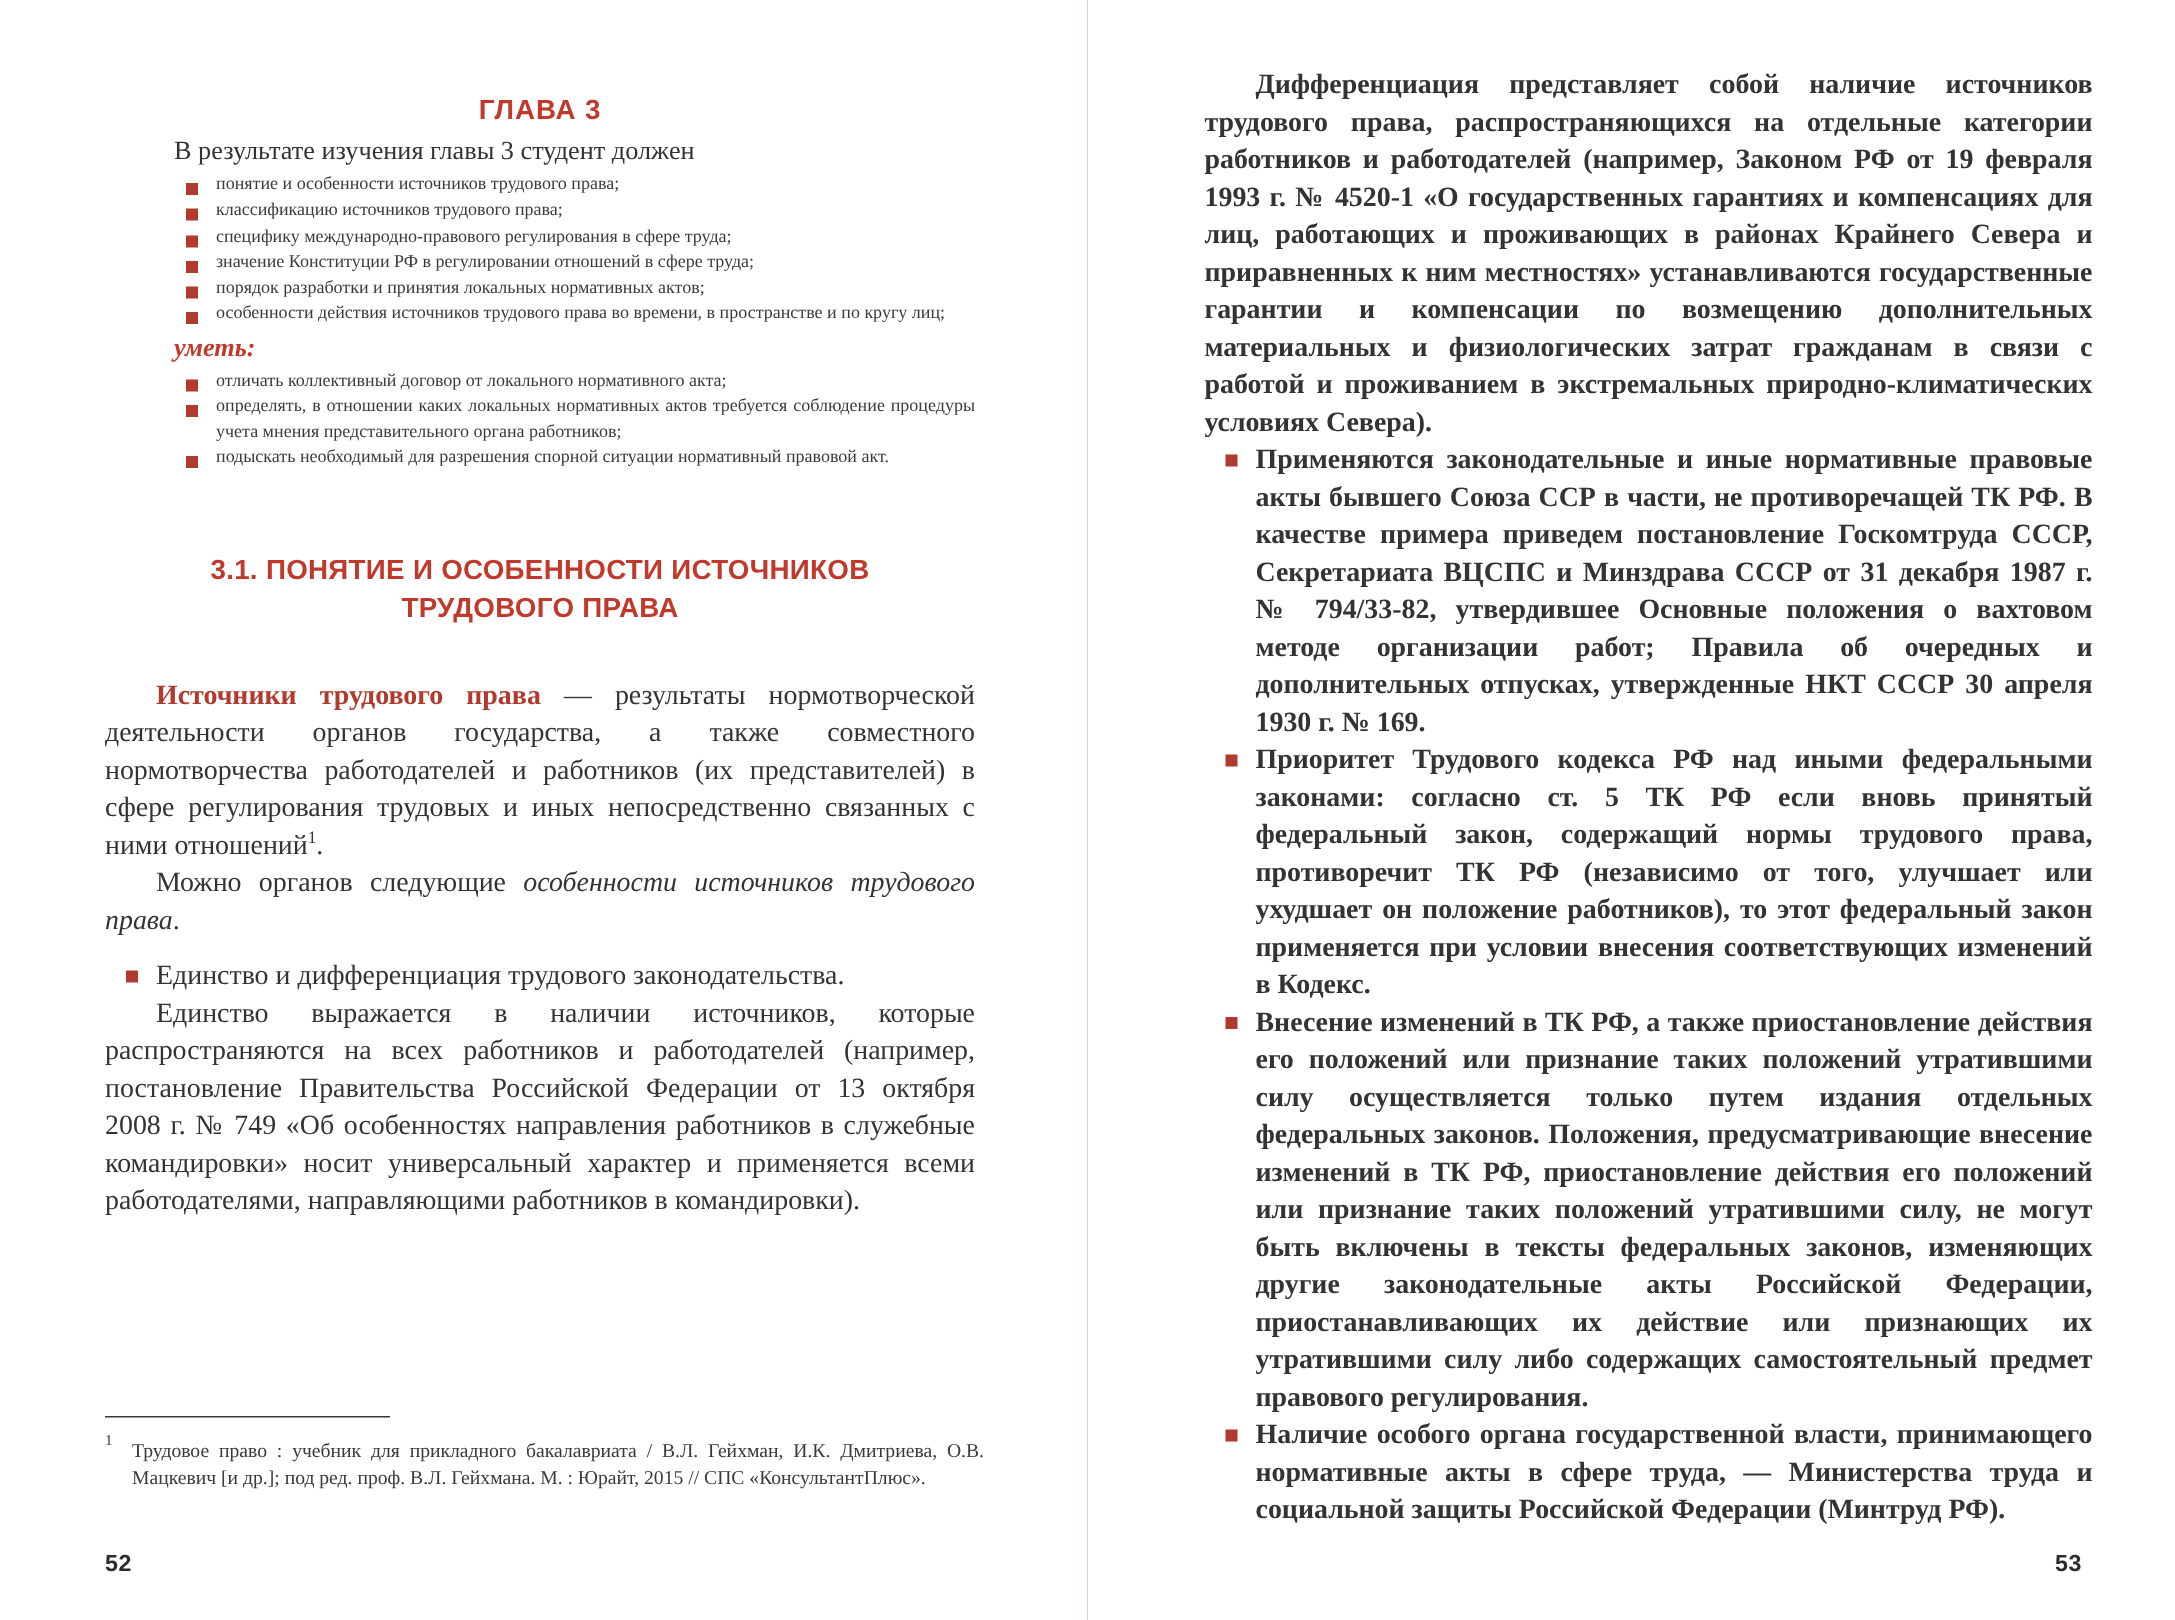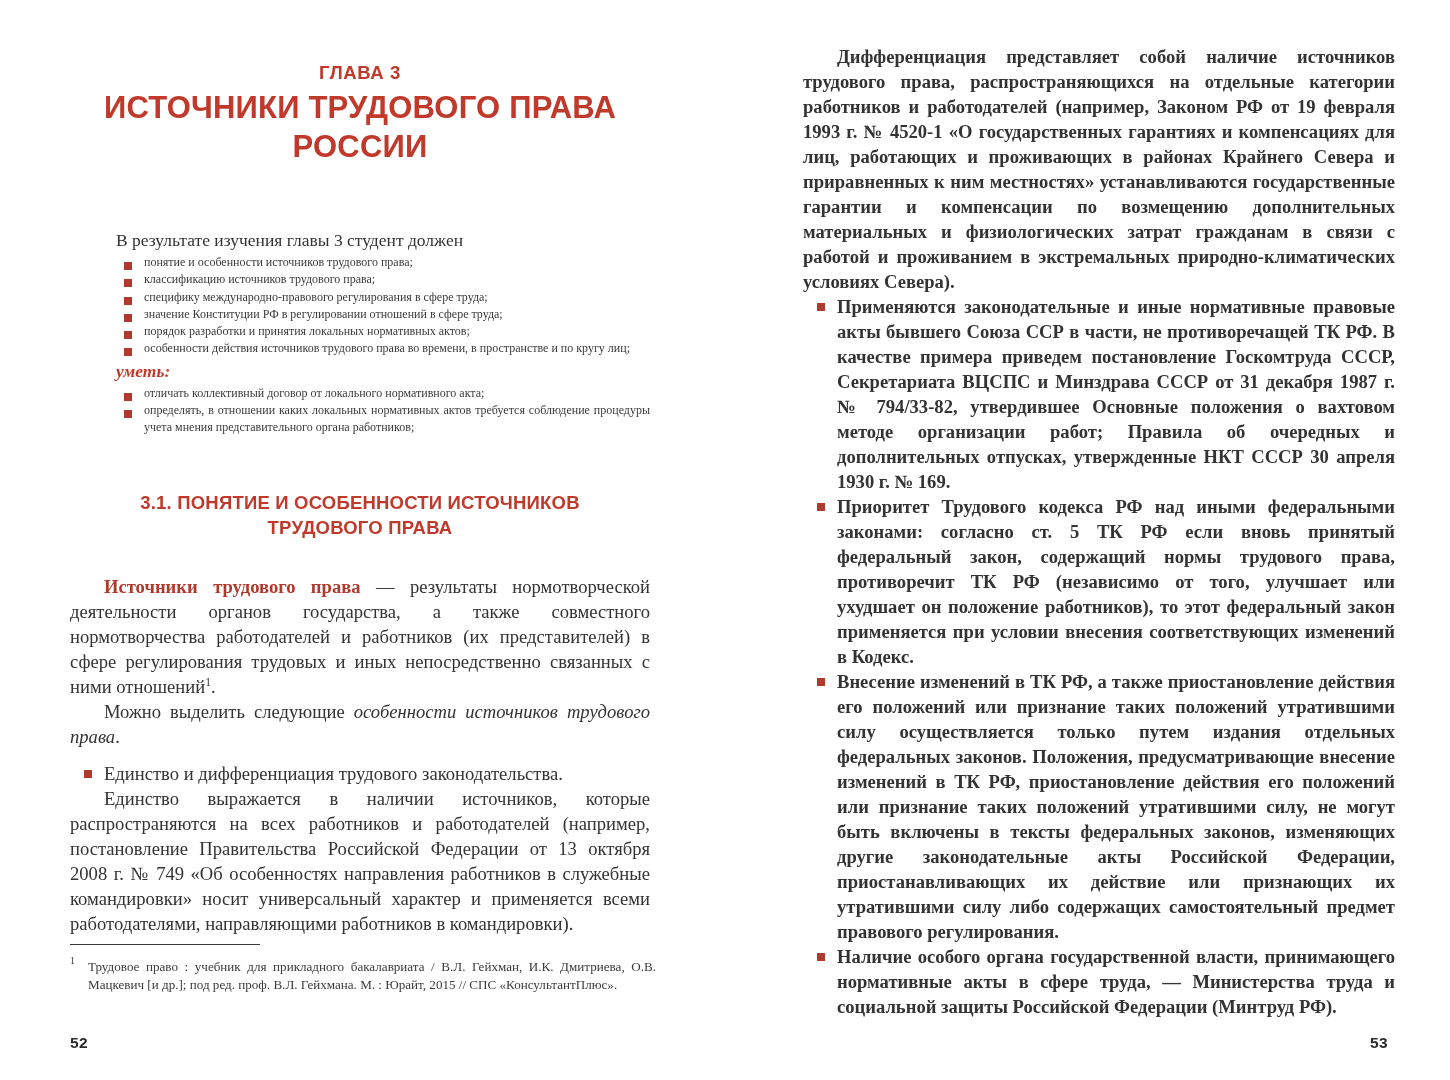--- a/index.html
+++ b/index.html
@@ -204,50 +204,50 @@
 </head>
 <body>
 
 <div class="spread">
 
   <div class="page page-left">
     <div class="column">
 
       <div class="chapter-kicker">ГЛАВА 3</div>
 
-      <h1 class="chapter-title">ИСТОЧНИКИ ТРУДОВОГО ПРАВА РОССИИ</h1>
 
       <div class="objectives">
 
         <p class="obj-lead">В результате изучения главы 3 студент должен</p>
 
 
         <ul class="sq-list">
           <li>понятие и особенности источников трудового права;</li>
           <li>классификацию источников трудового права;</li>
           <li>специфику международно-правового регулирования в сфере труда;</li>
           <li>значение Конституции РФ в регулировании отношений в сфере труда;</li>
           <li>порядок разработки и принятия локальных нормативных актов;</li>
           <li>особенности действия источников трудового права во времени, в пространстве и по кругу лиц;</li>
         </ul>
 
         <div class="obj-label">уметь:</div>
 
         <ul class="sq-list">
           <li>отличать коллективный договор от локального нормативного акта;</li>
           <li>определять, в отношении каких локальных нормативных актов требуется соблюдение процедуры учета мнения представительного органа работников;</li>
+          <li>подыскать необходимый для разрешения спорной ситуации нормативный правовой акт.</li>
         </ul>
 
       </div>
 
       <h2 class="section-heading">3.1. ПОНЯТИЕ И ОСОБЕННОСТИ ИСТОЧНИКОВ ТРУДОВОГО ПРАВА</h2>
 
       <p class="body"><span class="term">Источники трудового права</span><span> — результаты нормотворческой деятельности органов государства, а также совместного нормотворчества работодателей и работников (их представителей) в сфере регулирования трудовых и иных непосредственно связанных с ними отношений</span><sup class="fnref">1</sup><span>.</span></p>
 
-      <p class="body"><span>Можно выделить следующие </span><span class="ital">особенности источников трудового права</span><span>.</span></p>
+      <p class="body"><span>Можно органов следующие </span><span class="ital">особенности источников трудового права</span><span>.</span></p>
 
       <ul class="body-list tight">
         <li>Единство и дифференциация трудового законодательства.</li>
       </ul>
 
       <p class="body">Единство выражается в наличии источников, которые распространяются на всех работников и работодателей (например, постановление Правительства Российской Федерации от 13 октября 2008 г. № 749 «Об особенностях направления работников в служебные командировки» носит универсальный характер и применяется всеми работодателями, направляющими работников в командировки).</p>
 
     </div>
 
     <div class="footnote-zone">

